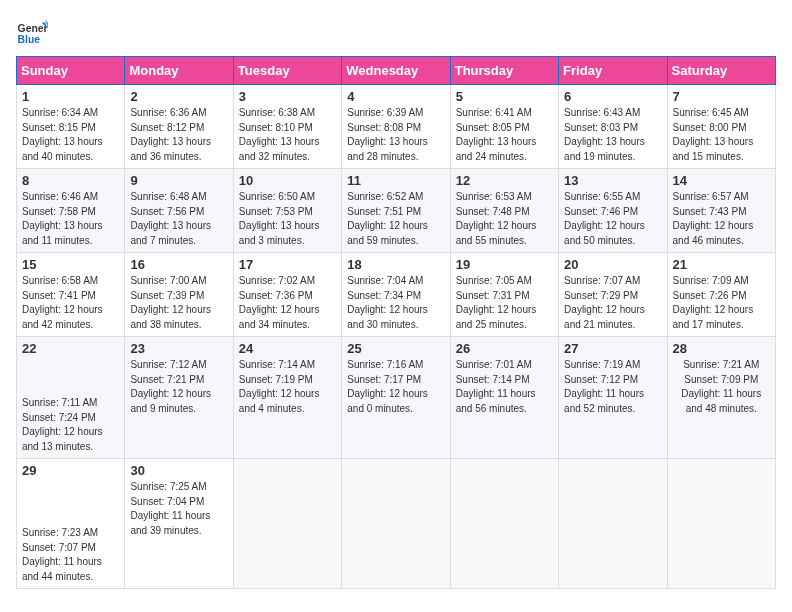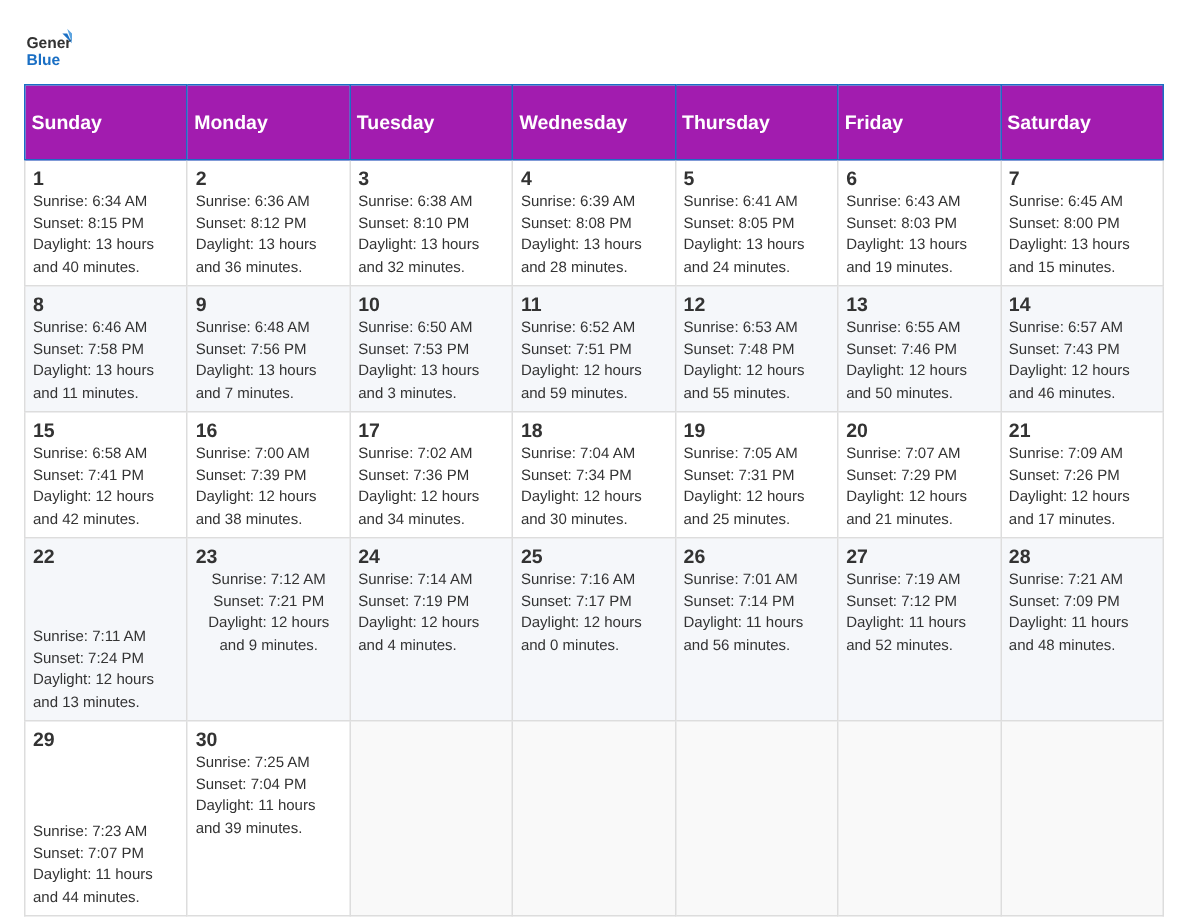--- a/index.html
+++ b/index.html
@@ -36,25 +36,25 @@
     .location {
       font-size: 15px;
       color: #555;
     }
     .calendar {
       width: 100%;
       border-collapse: collapse;
       border: 1px solid #ccc;
     }
     .calendar th {
-      background: #a21caf;
+      background: #ec4899;
       color: #fff;
       font-size: 13px;
       font-weight: bold;
-      padding: 17px 4px;
+      padding: 6px 4px;
       text-align: left;
       border: 1px solid #1a6fc4;
     }
     .calendar td {
       vertical-align: top;
       padding: 4px 5px;
       border: 1px solid #ddd;
       font-size: 10.5px;
       color: #333;
       width: calc(100% / 7);
@@ -270,21 +270,21 @@
       <tr>
         <td>
           <span class="day-num">22</span>
           <div class="day-info" style="white-space: pre-line; margin-top: 40px;">Sunrise: 7:11 AM
 Sunset: 7:24 PM
 Daylight: 12 hours
 and 13 minutes.</div>
         </td>
         <td>
           <span class="day-num">23</span>
-          <div class="day-info" style="white-space: pre-line; text-align: center;">Sunrise: 7:12 AM
+          <div class="day-info" style="white-space: pre-line;">Sunrise: 7:12 AM
 Sunset: 7:21 PM
 Daylight: 12 hours
 and 9 minutes.</div>
         </td>
         <td>
           <span class="day-num">24</span>
           <div class="day-info" style="white-space: pre-line;">Sunrise: 7:14 AM
 Sunset: 7:19 PM
 Daylight: 12 hours
 and 4 minutes.</div>
@@ -305,21 +305,21 @@
         </td>
         <td>
           <span class="day-num">27</span>
           <div class="day-info" style="white-space: pre-line;">Sunrise: 7:19 AM
 Sunset: 7:12 PM
 Daylight: 11 hours
 and 52 minutes.</div>
         </td>
         <td>
           <span class="day-num">28</span>
-          <div class="day-info" style="white-space: pre-line;">Sunrise: 7:21 AM
+          <div class="day-info" style="white-space: pre-line; text-align: center;">Sunrise: 7:21 AM
 Sunset: 7:09 PM
 Daylight: 11 hours
 and 48 minutes.</div>
         </td>
       </tr>
       <tr>
         <td>
           <span class="day-num">29</span>
           <div class="day-info" style="white-space: pre-line; margin-top: 48px;">Sunrise: 7:23 AM
 Sunset: 7:07 PM

